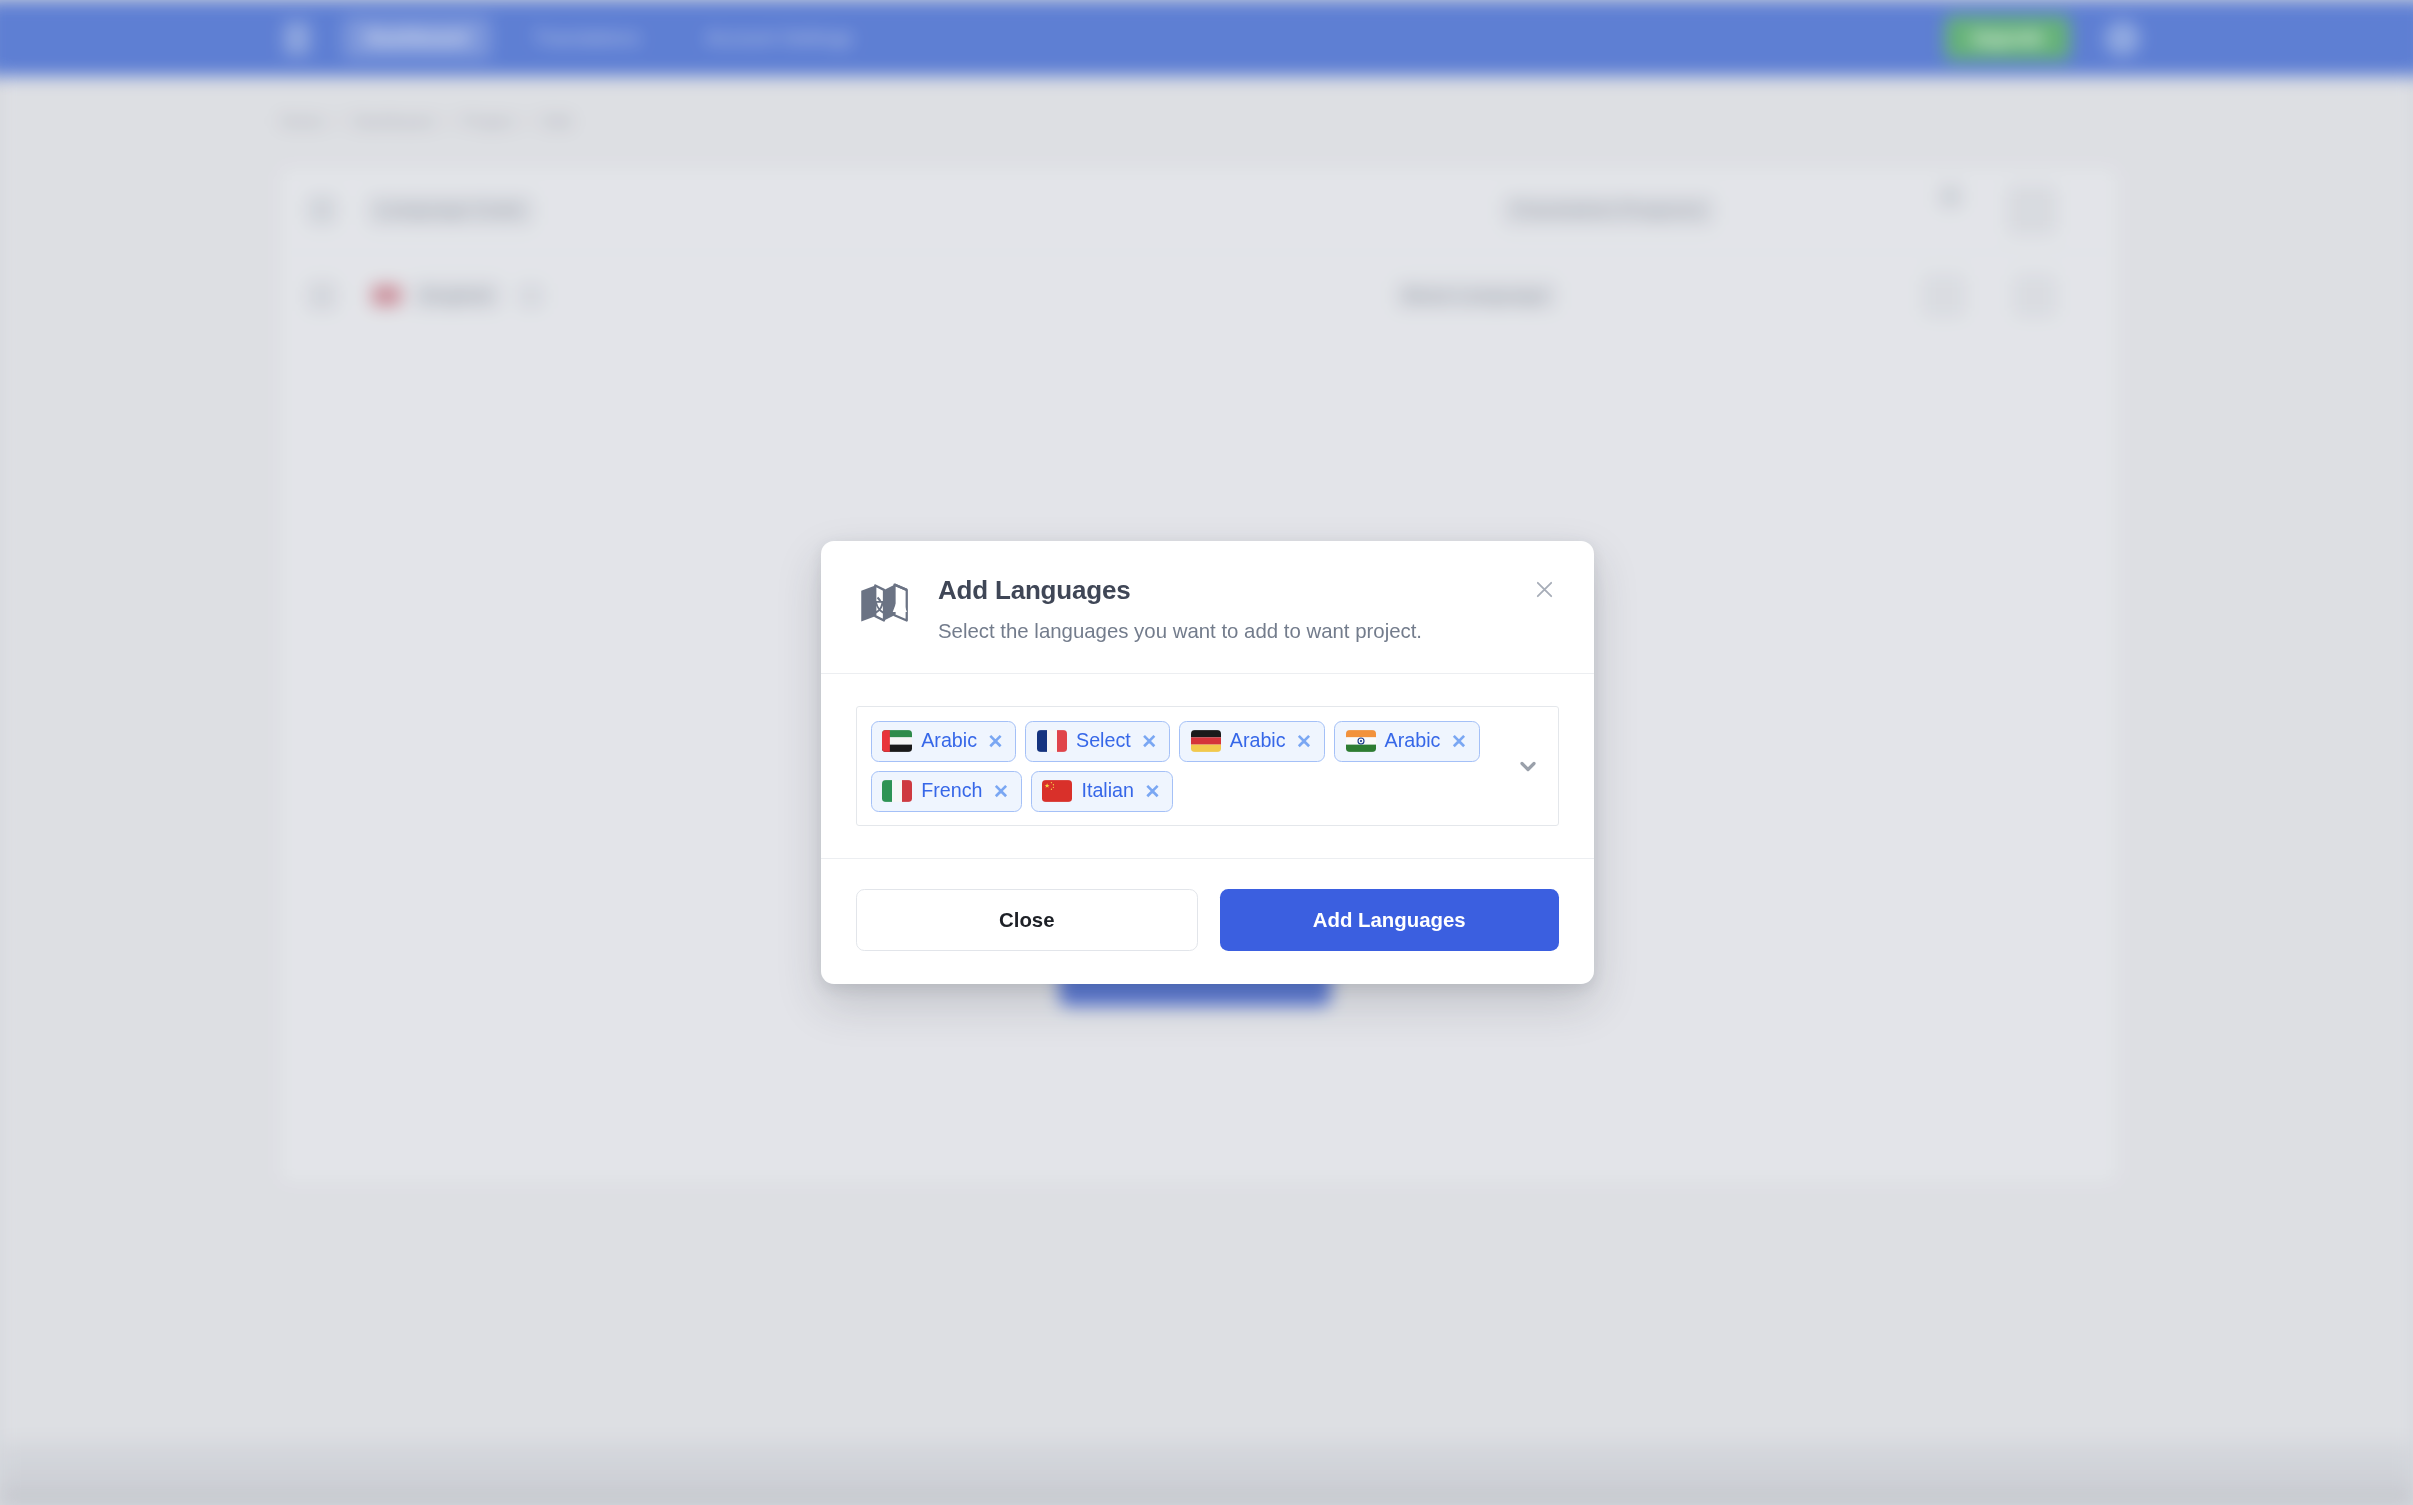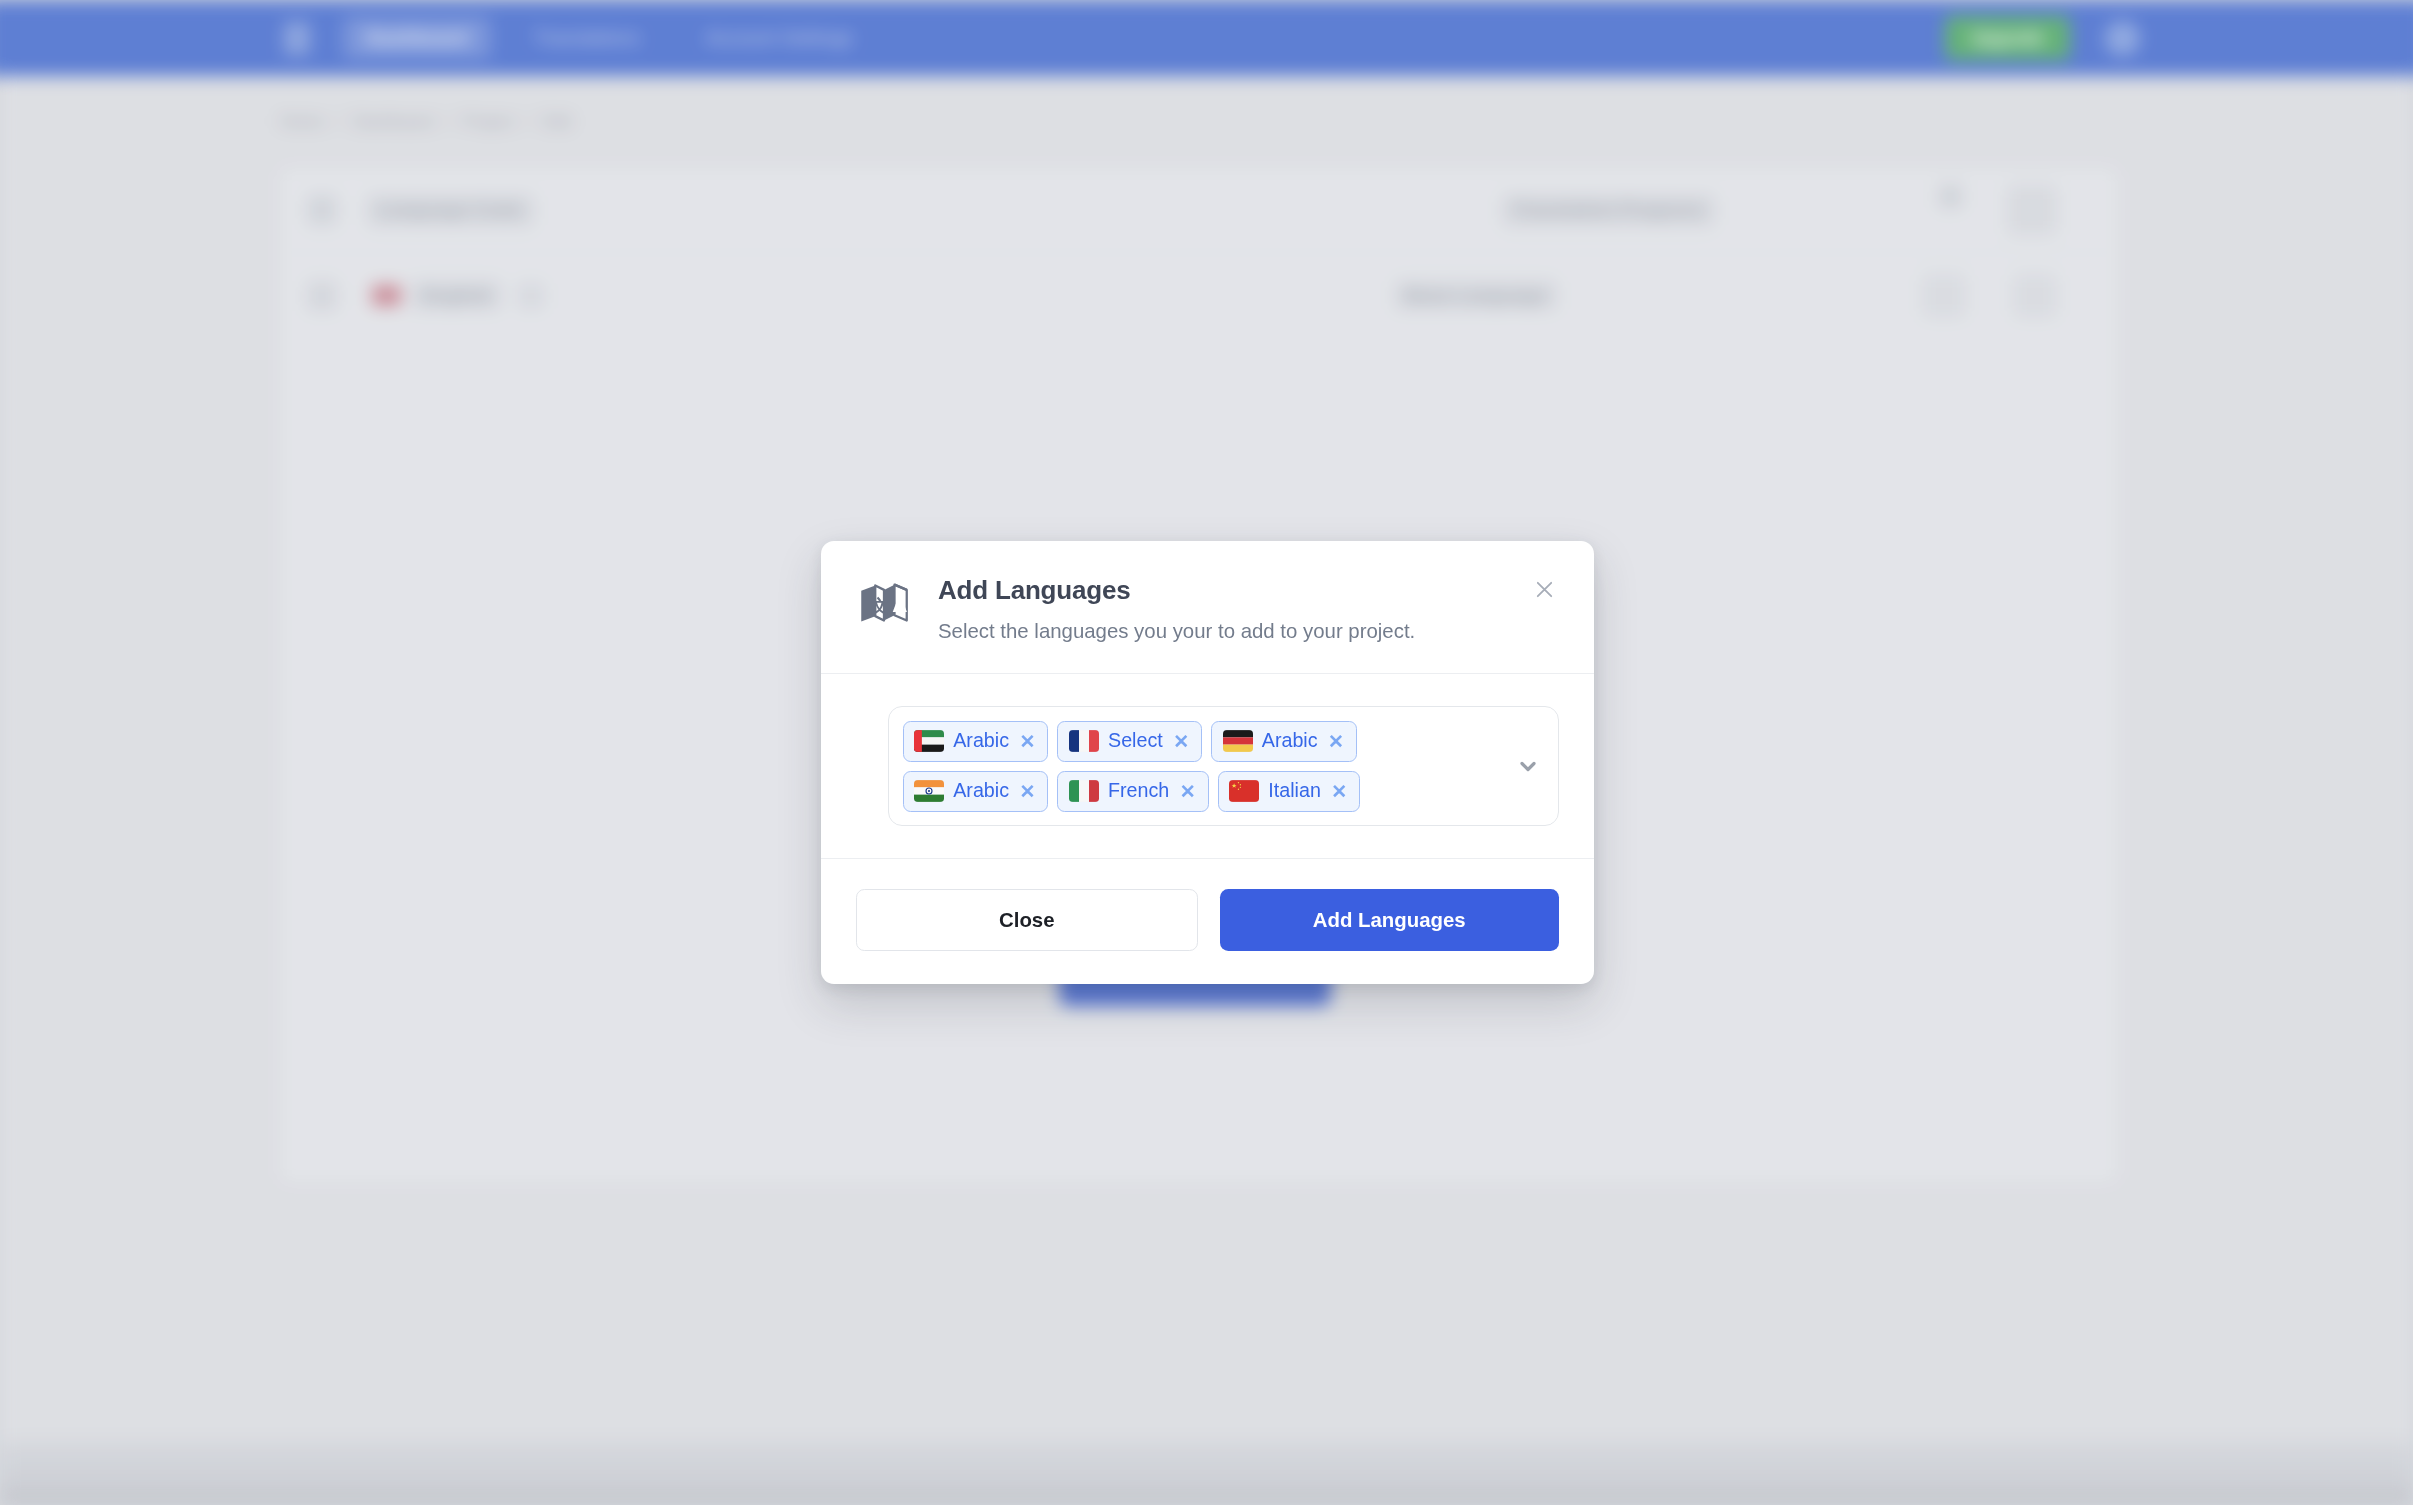--- a/index.html
+++ b/index.html
@@ -246,25 +246,24 @@
   }
 
   .dlg-body {
     padding: 32px 35px 32px 35px;
     border-bottom: 1.5px solid #eceef1;
   }
 
   .chips-field {
     position: relative;
     border: 1.5px solid #e4e7eb;
-    border-radius: 14px;
+    border-radius: 3px;
     padding: 13.6px 56px 13.6px 13.6px;
     min-height: 89px;
     background: #fff;
-    margin-left: 32px;
   }
 
   .chips-wrap {
     display: flex;
     flex-wrap: wrap;
     gap: 9px 9px;
     align-content: flex-start;
   }
 
   .chip {
@@ -410,21 +409,21 @@
         <path d="M22 12 L32 17 L32 52 L22 47 Z" fill="#ffffff" stroke="#6b7384" stroke-width="2.6" stroke-linejoin="round"></path>
         <path d="M32 17 L44 11 L44 46 L32 52 Z" fill="#6b7384"></path>
         <path d="M44 11 L58 17 L58 52 L44 46 Z" fill="#ffffff" stroke="#6b7384" stroke-width="2.6" stroke-linejoin="round"></path>
         <path d="M44 11 L58 17" stroke="#6b7384" stroke-width="2.6"></path>
         <text x="27" y="42" font-family="'DejaVu Sans', sans-serif" font-size="20" font-weight="700" fill="#6b7384" text-anchor="middle">文</text>
         <text x="50" y="42" font-family="'Liberation Sans', sans-serif" font-size="24" font-weight="700" fill="#ffffff" text-anchor="middle">A</text>
       </svg>
     </div>
     <div class="dlg-headtext">
       <div class="dlg-title">Add Languages</div>
-      <div class="dlg-subtitle">Select the languages you your to add to your project.</div>
+      <div class="dlg-subtitle">Select the languages you want to add to want project.</div>
     </div>
     <div class="dlg-close">
       <svg width="23" height="23" viewBox="0 0 24 24" aria-hidden="true">
         <path d="M5 5 L19 19 M19 5 L5 19" stroke="#a7adb8" stroke-width="1.9" stroke-linecap="round"></path>
       </svg>
     </div>
   </div>
 
   <div class="dlg-body">
     <div class="chips-field" aria-label="Select languages">

